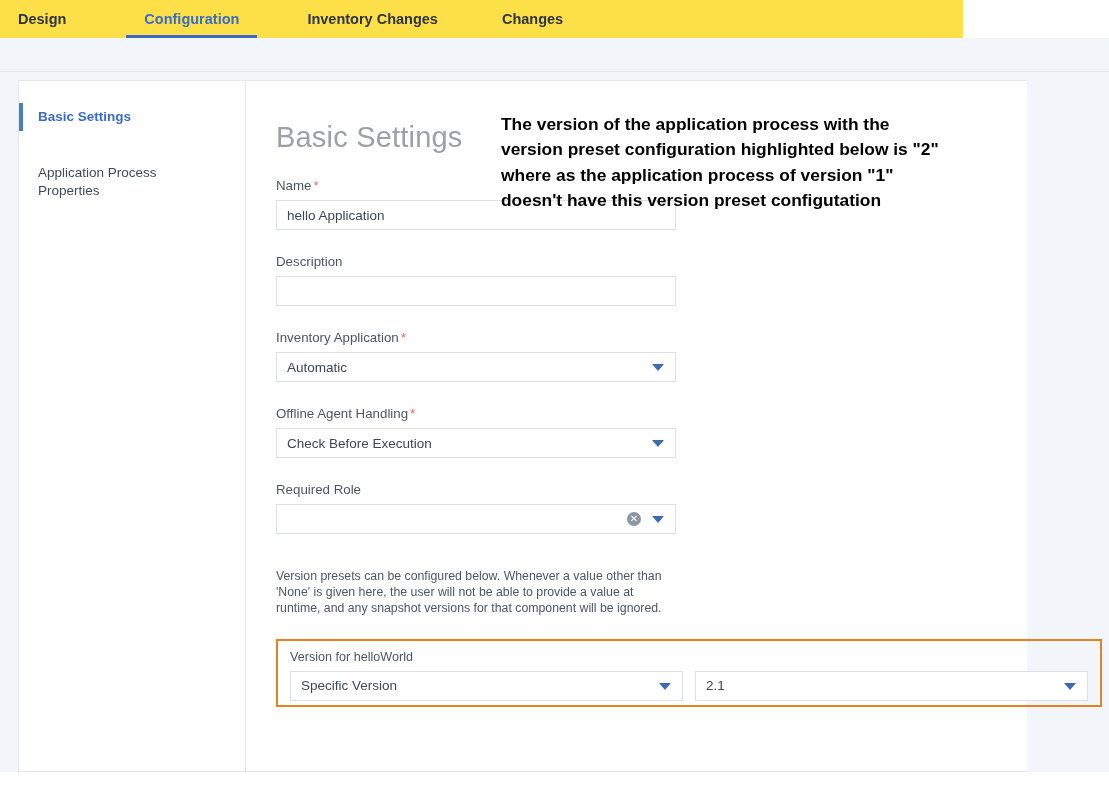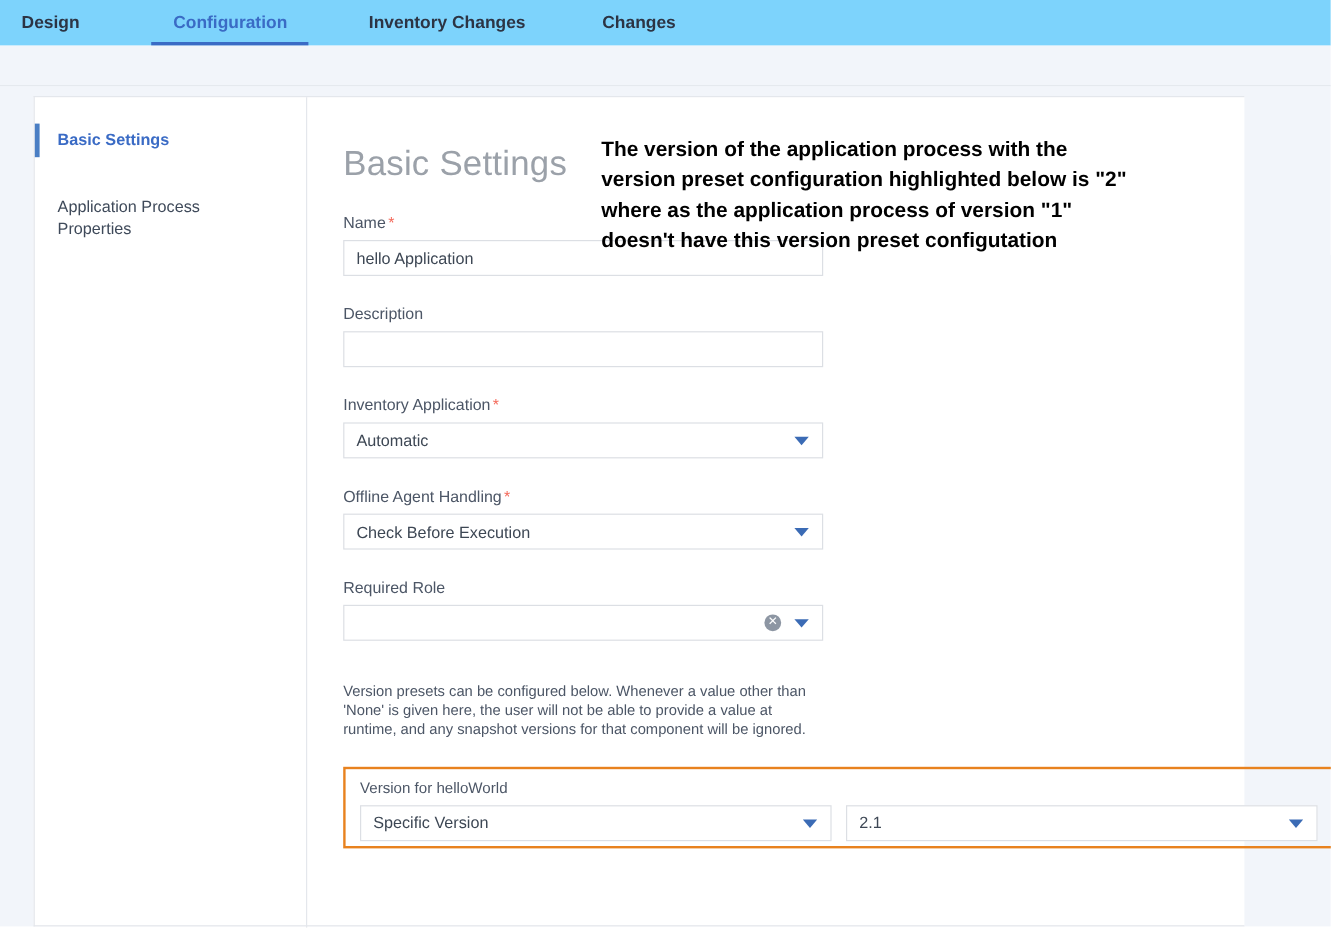--- a/index.html
+++ b/index.html
@@ -12,23 +12,23 @@
     background: #ffffff;
     font-family: "Liberation Sans", sans-serif;
     overflow: hidden;
     position: relative;
   }
 
   
   .tabbar {
     position: absolute;
     left: 0; top: 0;
-    width: 1109px;
+    width: 963px;
     height: 38px;
-    background: #7dd3fc;
+    background: #fde047;
     display: flex;
     align-items: flex-start;
   }
   .tab {
     position: relative;
     height: 38px;
     display: flex;
     align-items: center;
     font-size: 14.5px;
     font-weight: bold;
@@ -68,21 +68,21 @@
     position: absolute;
     left: 0; top: 72px;
     width: 1109px;
     height: 700px;
     background: #f2f5fa;
   }
 
   
   .card {
     position: absolute;
-    left: 28px; top: 80px;
+    left: 18px; top: 80px;
     width: 1009px;
     height: 692px;
     background: #ffffff;
     border: 1px solid #e4e7ec;
     border-right: none;
     box-sizing: border-box;
   }
 
   
   .sidebar {

